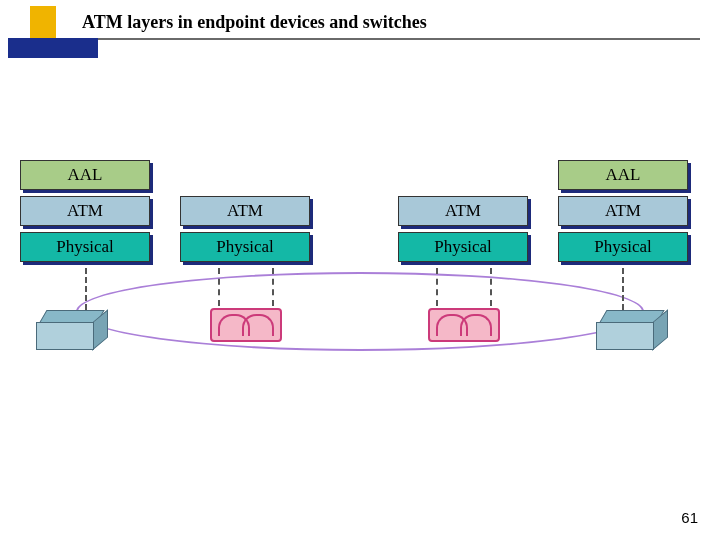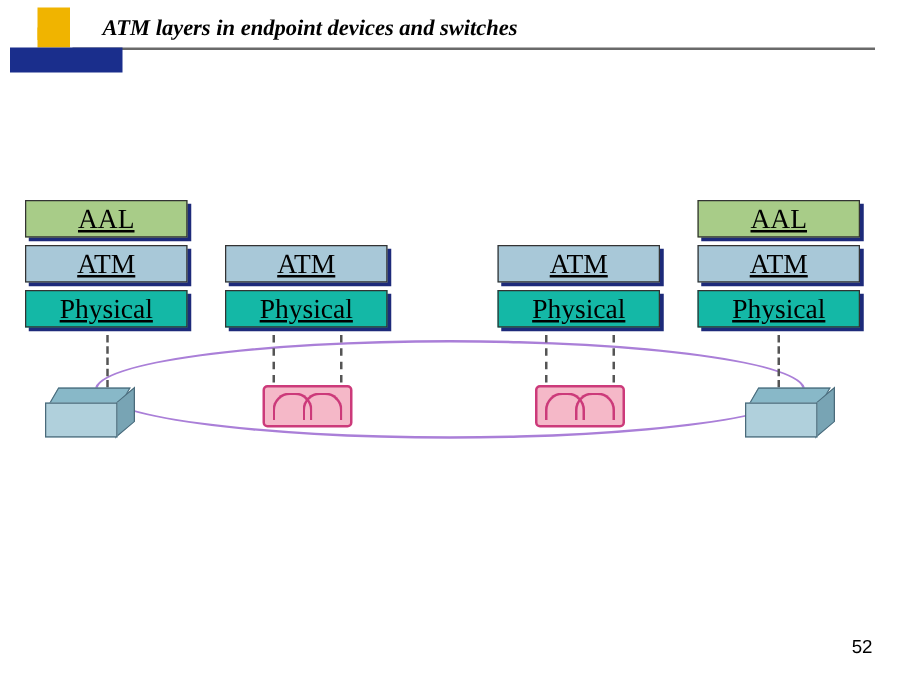--- a/index.html
+++ b/index.html
@@ -37,21 +37,20 @@
   .hdr-line {
     position: absolute;
     left: 58px; right: 20px; top: 38px;
     height: 2px;
     background: #6a6a6a;
   }
   .title {
     position: absolute;
     left: 82px; top: 12px;
     font-weight: bold;
-    font-style: italic;
     font-size: 18px;
     color: #000;
   }
   .page {
     position: absolute;
     right: 22px; bottom: 14px;
     font-size: 15px;
     font-family: Arial, sans-serif;
   }
 
@@ -76,23 +75,22 @@
     left: 3px; top: 3px; right: -3px; bottom: -3px;
     background: #1d2a7a;
   }
   .box .face {
     position: absolute;
     inset: 0;
     border: 1px solid #333;
     display: flex;
     align-items: center;
     justify-content: center;
-    font-size: 22px;
+    font-size: 17px;
     font-family: "Times New Roman", serif;
-    text-decoration: underline;
   }
   .green  { background: #a8cc88; }
   .blue   { background: #a8c8d8; text-align: center; }
   .yellow { background: #14b8a6; }
 
   .dashline {
     position: absolute;
     border-left: 2px dashed #555;
   }
 
@@ -245,14 +243,14 @@
     </div>
     <div class="dashline" style="left:622px; top:108px; height:42px;"></div>
     <div class="endpoint" style="left:596px; top:150px;">
       <div class="top"></div>
         <div class="side"></div>
         <div class="front"></div>
     </div>
 
   </div>
 
-  <div class="page">52</div>
+  <div class="page">61</div>
 </div>
 
 </body></html>

